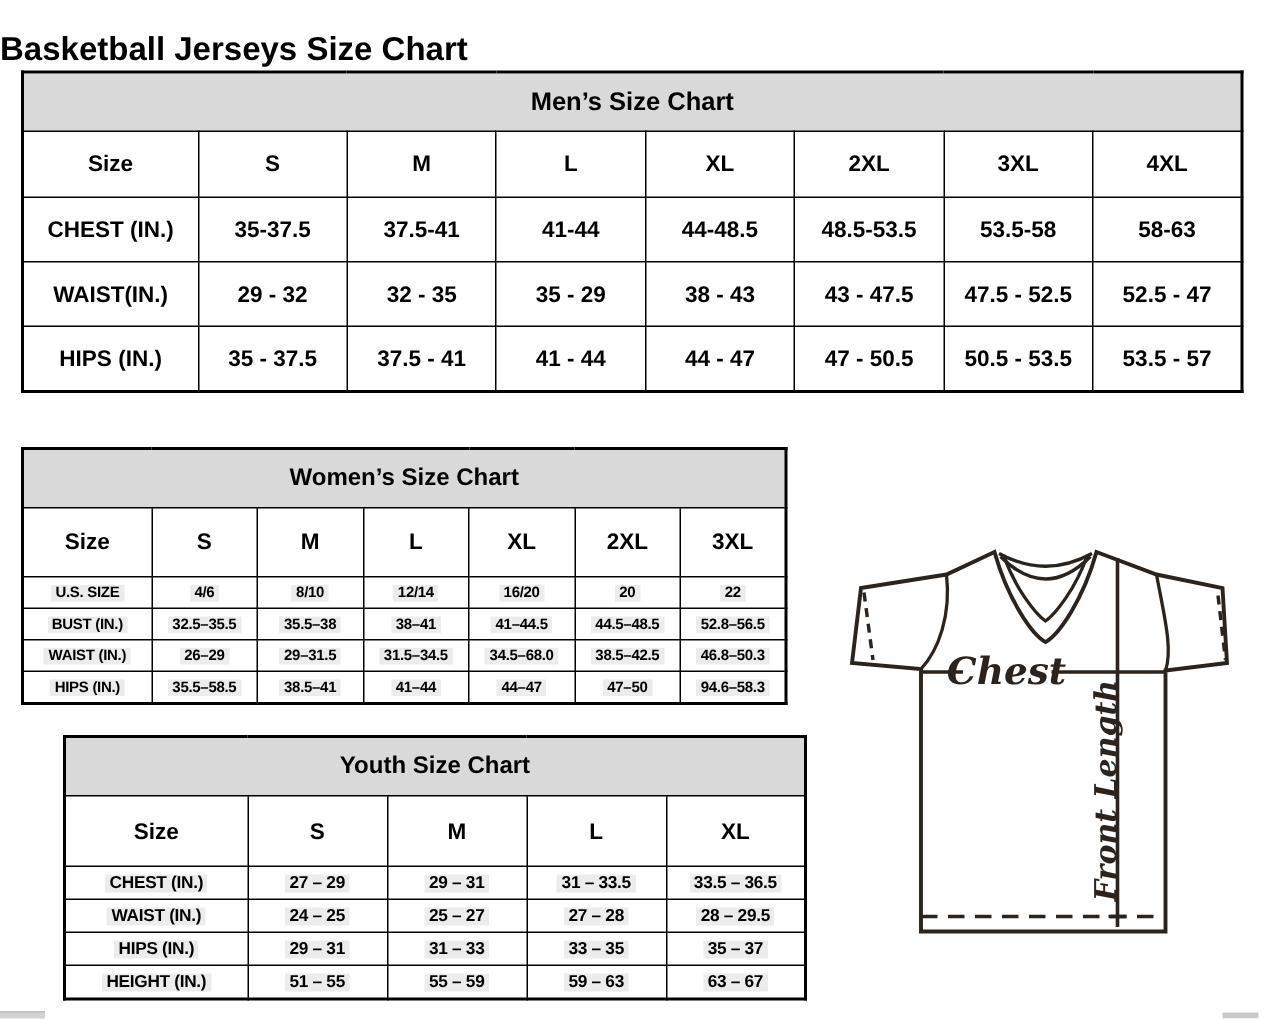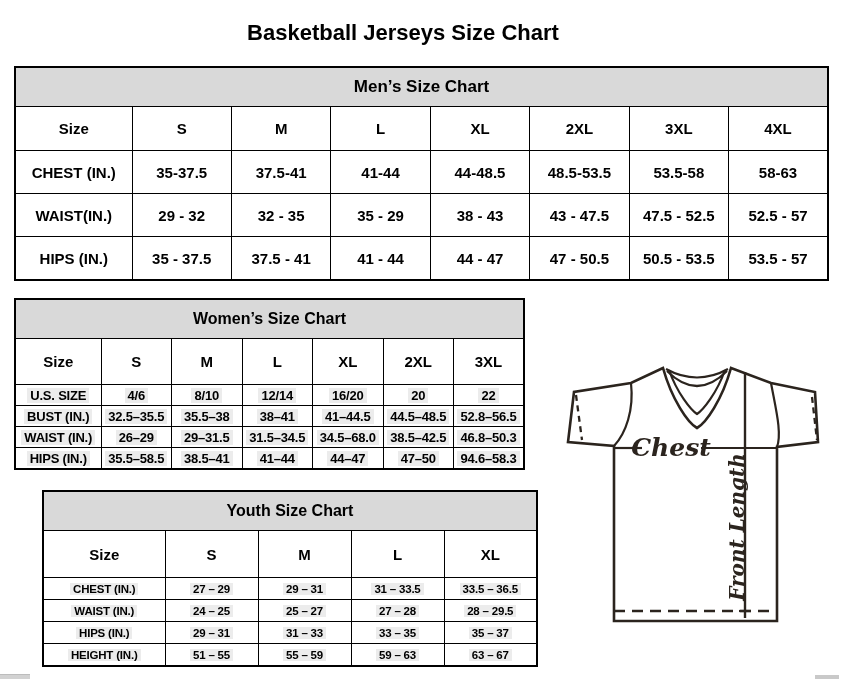--- a/index.html
+++ b/index.html
@@ -2,44 +2,44 @@
 <html><head>
 <meta charset="utf-8">
 <style>
   html,body{margin:0;padding:0;}
   body{
     width:843px;height:679px;position:relative;background:#ffffff;
     font-family:"Liberation Sans",sans-serif;color:#000;overflow:hidden;
   }
   .abs{position:absolute;}
   #page-title{
-    left:0;top:5px;width:806px;text-align:center;
+    left:0;top:5px;width:806px;text-align:left;
     font-size:22px;font-weight:bold;letter-spacing:0px;
   }
   
   table.size-tbl{
     border-collapse:collapse;table-layout:fixed;width:100%;
     border:2px solid #000;background:#fff;
   }
   table.size-tbl th, table.size-tbl td{
     border:1px solid #000;text-align:center;vertical-align:middle;
     font-weight:bold;padding:0;overflow:hidden;white-space:nowrap;
   }
   .band-row th{background:#d9d9d9;}
   
-  #men-wrap{left:14px;top:66px;width:815px;}
+  #men-wrap{left:14px;top:47px;width:815px;}
   #men-table .band-row th{height:38px;font-size:17px;}
   #men-table .size-row th{height:43px;font-size:15px;}
   #men-table .data-row td{height:42px;font-size:15px;}
   #men-table col.col-label{width:117px;}
   
   #women-wrap{left:14px;top:298px;width:511px;}
   #women-table .band-row th{height:38px;font-size:16px;}
   #women-table .size-row th{height:45px;font-size:15px;}
-  #women-table .data-row td{height:20px;font-size:13px;letter-spacing:-0.2px;}
+  #women-table .data-row td{height:20px;font-size:10px;letter-spacing:-0.2px;}
   #women-table col.col-label{width:86px;}
   
   #youth-wrap{left:14px;top:490px;width:496px;padding-left:28px;}
   #youth-table .band-row th{height:38px;font-size:16px;}
   #youth-table .size-row th{height:46px;font-size:15px;}
   #youth-table .data-row td{height:21px;font-size:11.5px;letter-spacing:-0.2px;}
   #youth-table col.col-label{width:122px;}
   
   table.lite .data-row .hl{background:#ececec;padding:0 3px;}
   
@@ -92,21 +92,21 @@
           <td><span class="hl">58-63</span></td>
         </tr>
         <tr class="data-row">
           <td><span class="hl">WAIST(IN.)</span></td>
           <td><span class="hl">29 - 32</span></td>
           <td><span class="hl">32 - 35</span></td>
           <td><span class="hl">35 - 29</span></td>
           <td><span class="hl">38 - 43</span></td>
           <td><span class="hl">43 - 47.5</span></td>
           <td><span class="hl">47.5 - 52.5</span></td>
-          <td><span class="hl">52.5 - 57</span></td>
+          <td><span class="hl">52.5 - 47</span></td>
         </tr>
         <tr class="data-row">
           <td><span class="hl">HIPS (IN.)</span></td>
           <td><span class="hl">35 - 37.5</span></td>
           <td><span class="hl">37.5 - 41</span></td>
           <td><span class="hl">41 - 44</span></td>
           <td><span class="hl">44 - 47</span></td>
           <td><span class="hl">47 - 50.5</span></td>
           <td><span class="hl">50.5 - 53.5</span></td>
           <td><span class="hl">53.5 - 57</span></td>

